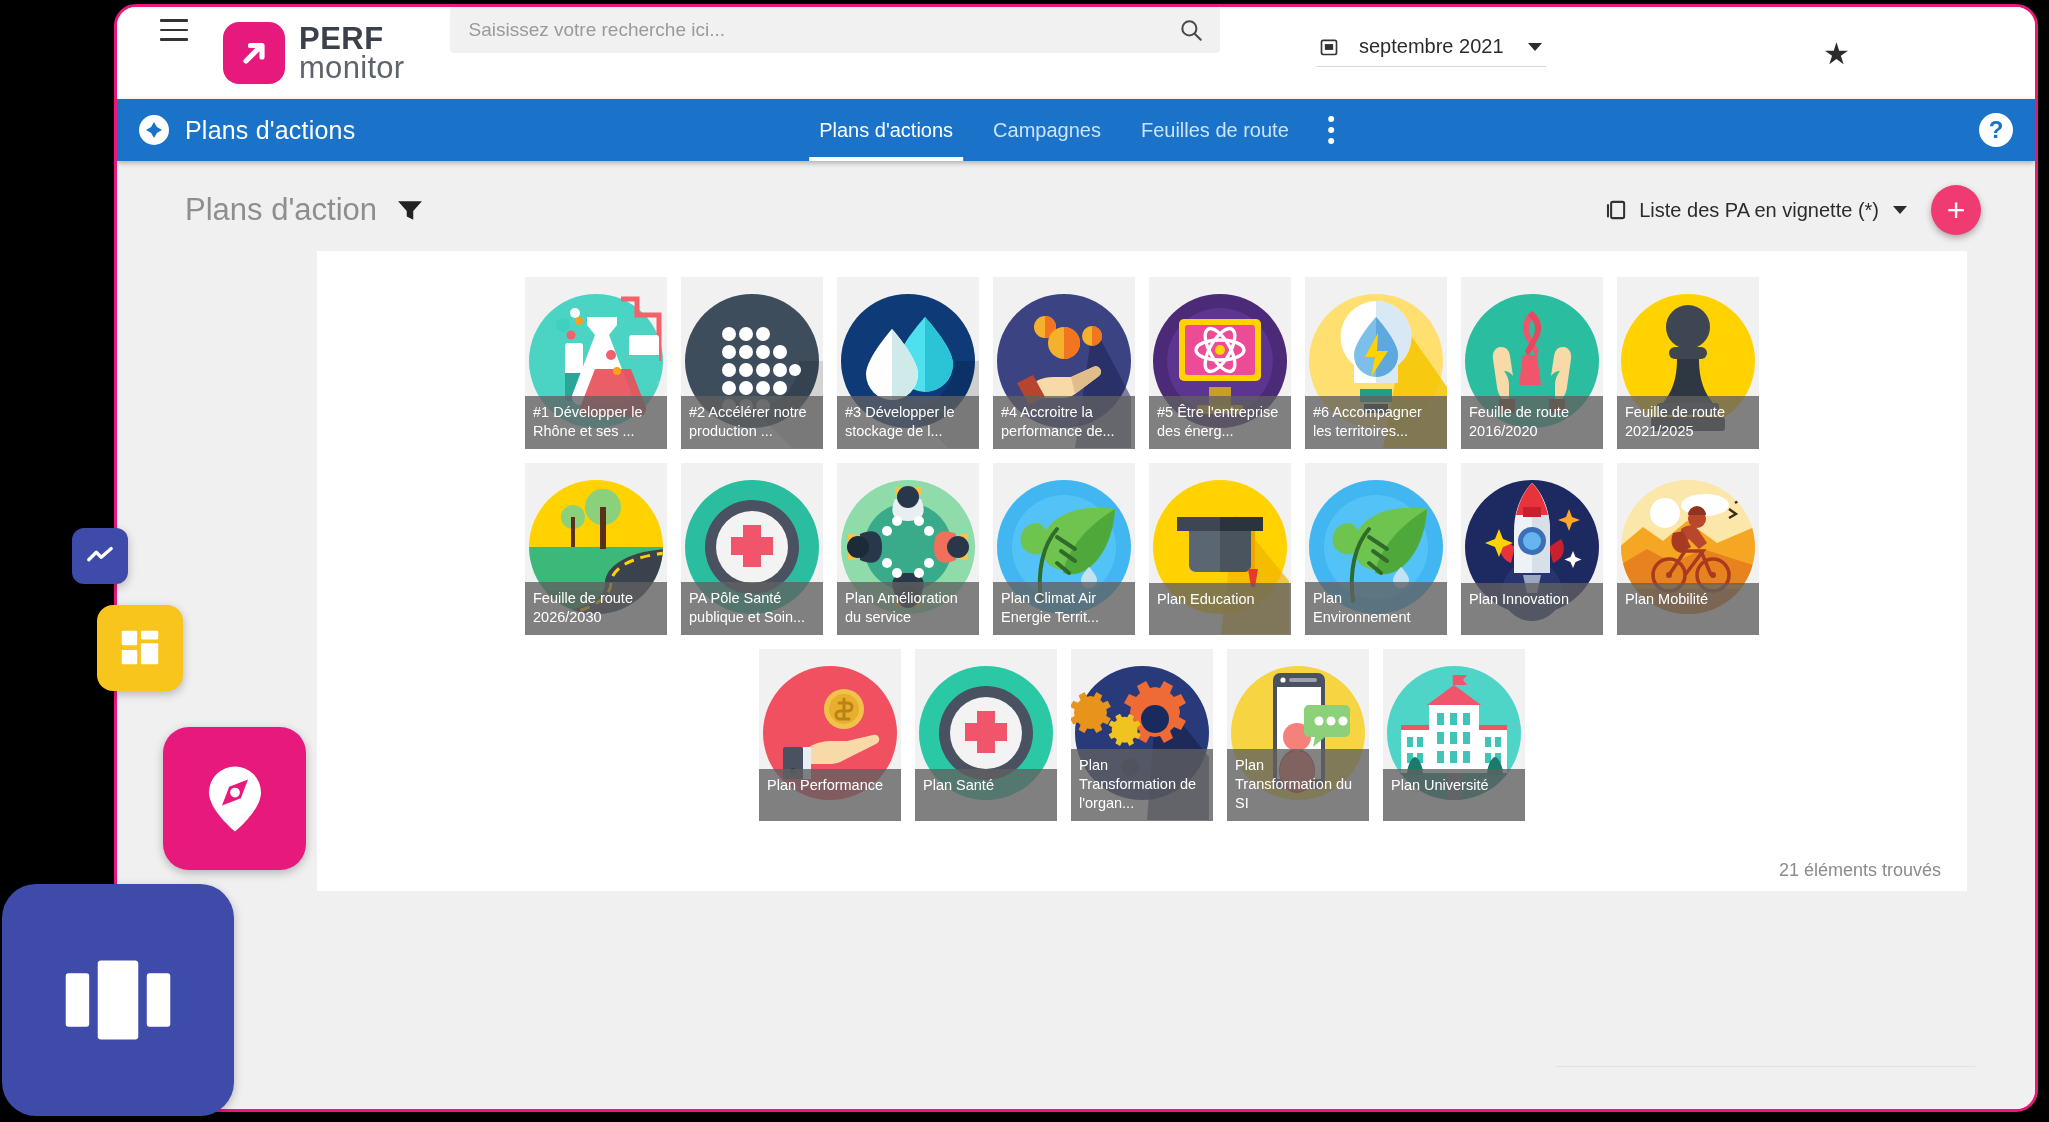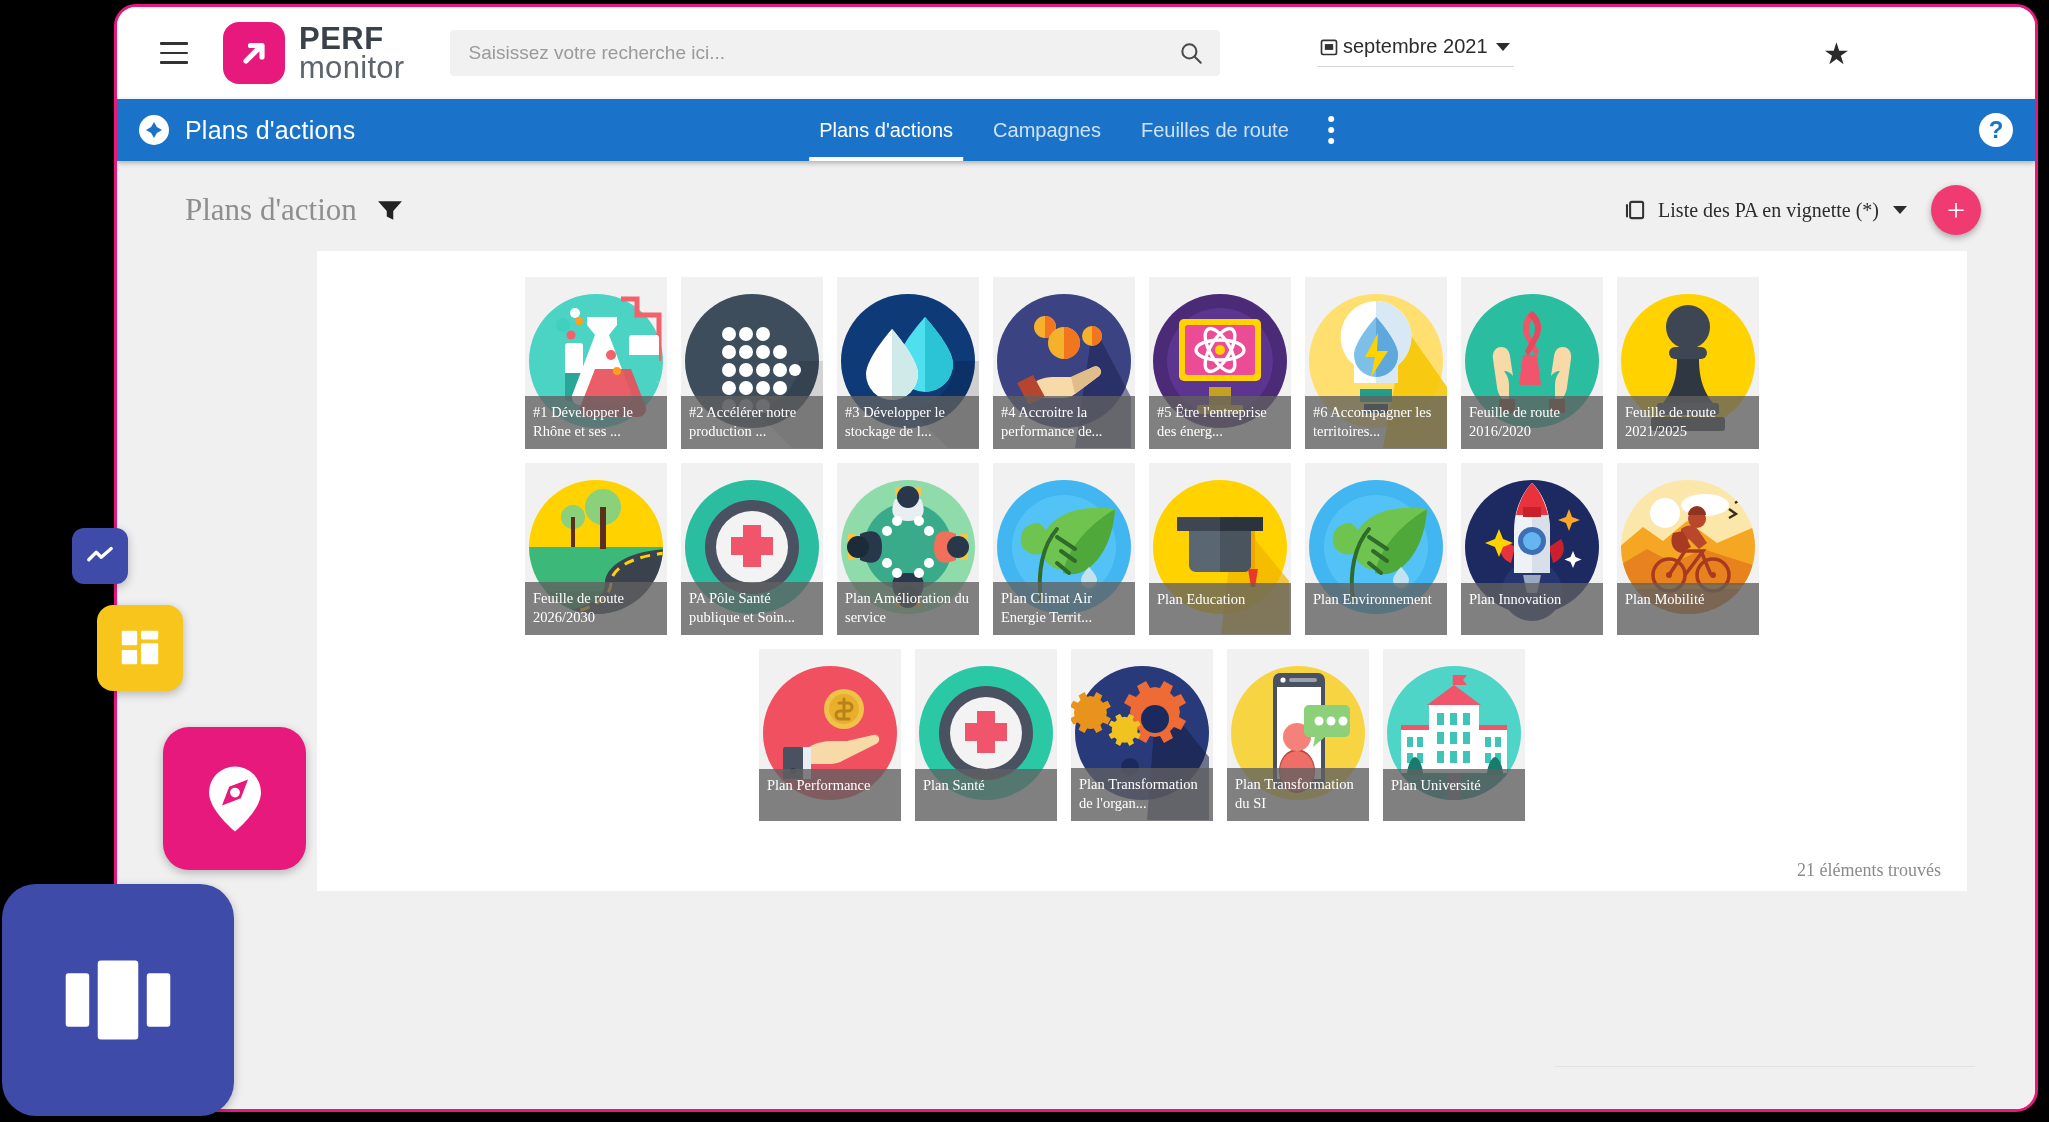--- a/index.html
+++ b/index.html
@@ -24,21 +24,20 @@
     border-bottom: 3px solid #e8197d;
     overflow: hidden;
   }
 
   
   .topbar {
     position: relative;
     height: 92px;
     background: #ffffff;
     display: flex;
-    align-items: center;
     padding: 0 0 0 22px;
   }
   .hamburger {
     width: 46px; height: 46px;
     margin-left: 12px; margin-right: 26px;
     display:flex; flex-direction:column; justify-content:center; align-items:center; gap:7px;
     cursor:pointer;
   }
   .hamburger span { display:block; width: 28px; height: 2.6px; background:#333; border-radius:1px;}
 
@@ -65,21 +64,21 @@
   .search-box input {
     flex: 1; border: none; outline: none; background: transparent;
     font-size: 19px; color: #444;
     font-family: "Liberation Sans", sans-serif;
   }
   .search-box input::placeholder { color: #9a9a9a; }
   .search-icon { width: 26px; height: 26px; flex:none; color:#4a4a4a; }
 
   .period-select {
     position:absolute; left: 1200px; top: 24px;
-    display:flex; align-items:center; gap:4px;
+    display:flex; align-items:center; gap:20px;
     border-bottom: 1px solid #d6d6d6;
     padding: 4px 4px 8px 2px;
     min-width: 180px;
     cursor:pointer;
   }
   .period-select .cal { width:20px; height:20px; flex:none; color:#333; }
   .period-select .lbl { font-size: 20px; color:#2c2c2c; }
   .caret-dn {
     width:0;height:0;border-left:7px solid transparent;border-right:7px solid transparent;
     border-top:8px solid #2c2c2c; margin-left:4px;
@@ -132,21 +131,20 @@
     display:flex; align-items:center; justify-content:center;
     font-size:24px; font-weight:700; cursor:pointer;
   }
 
   
   .page-body {
     position:relative;
     height: calc(1108px - 92px - 62px);
     background: #f0f0f0;
     padding: 0;
-    font-family: Liberation Serif, serif;
   }
   .page-head {
     display:flex; align-items:center; justify-content:space-between;
     padding: 24px 40px 16px 68px;
   }
   .page-title { font-size: 31px; color:#8e8e8e; font-weight:400; }
   .filter-ico { width:26px; height:22px; margin-left:20px; color:#222; cursor:pointer;}
   .head-right { display:flex; gap: 24px; }
   .view-select { display:flex; align-items:center; gap:10px; cursor:pointer; }
   .copies-ico { width: 26px; height:26px; color:#333; flex:none;}

